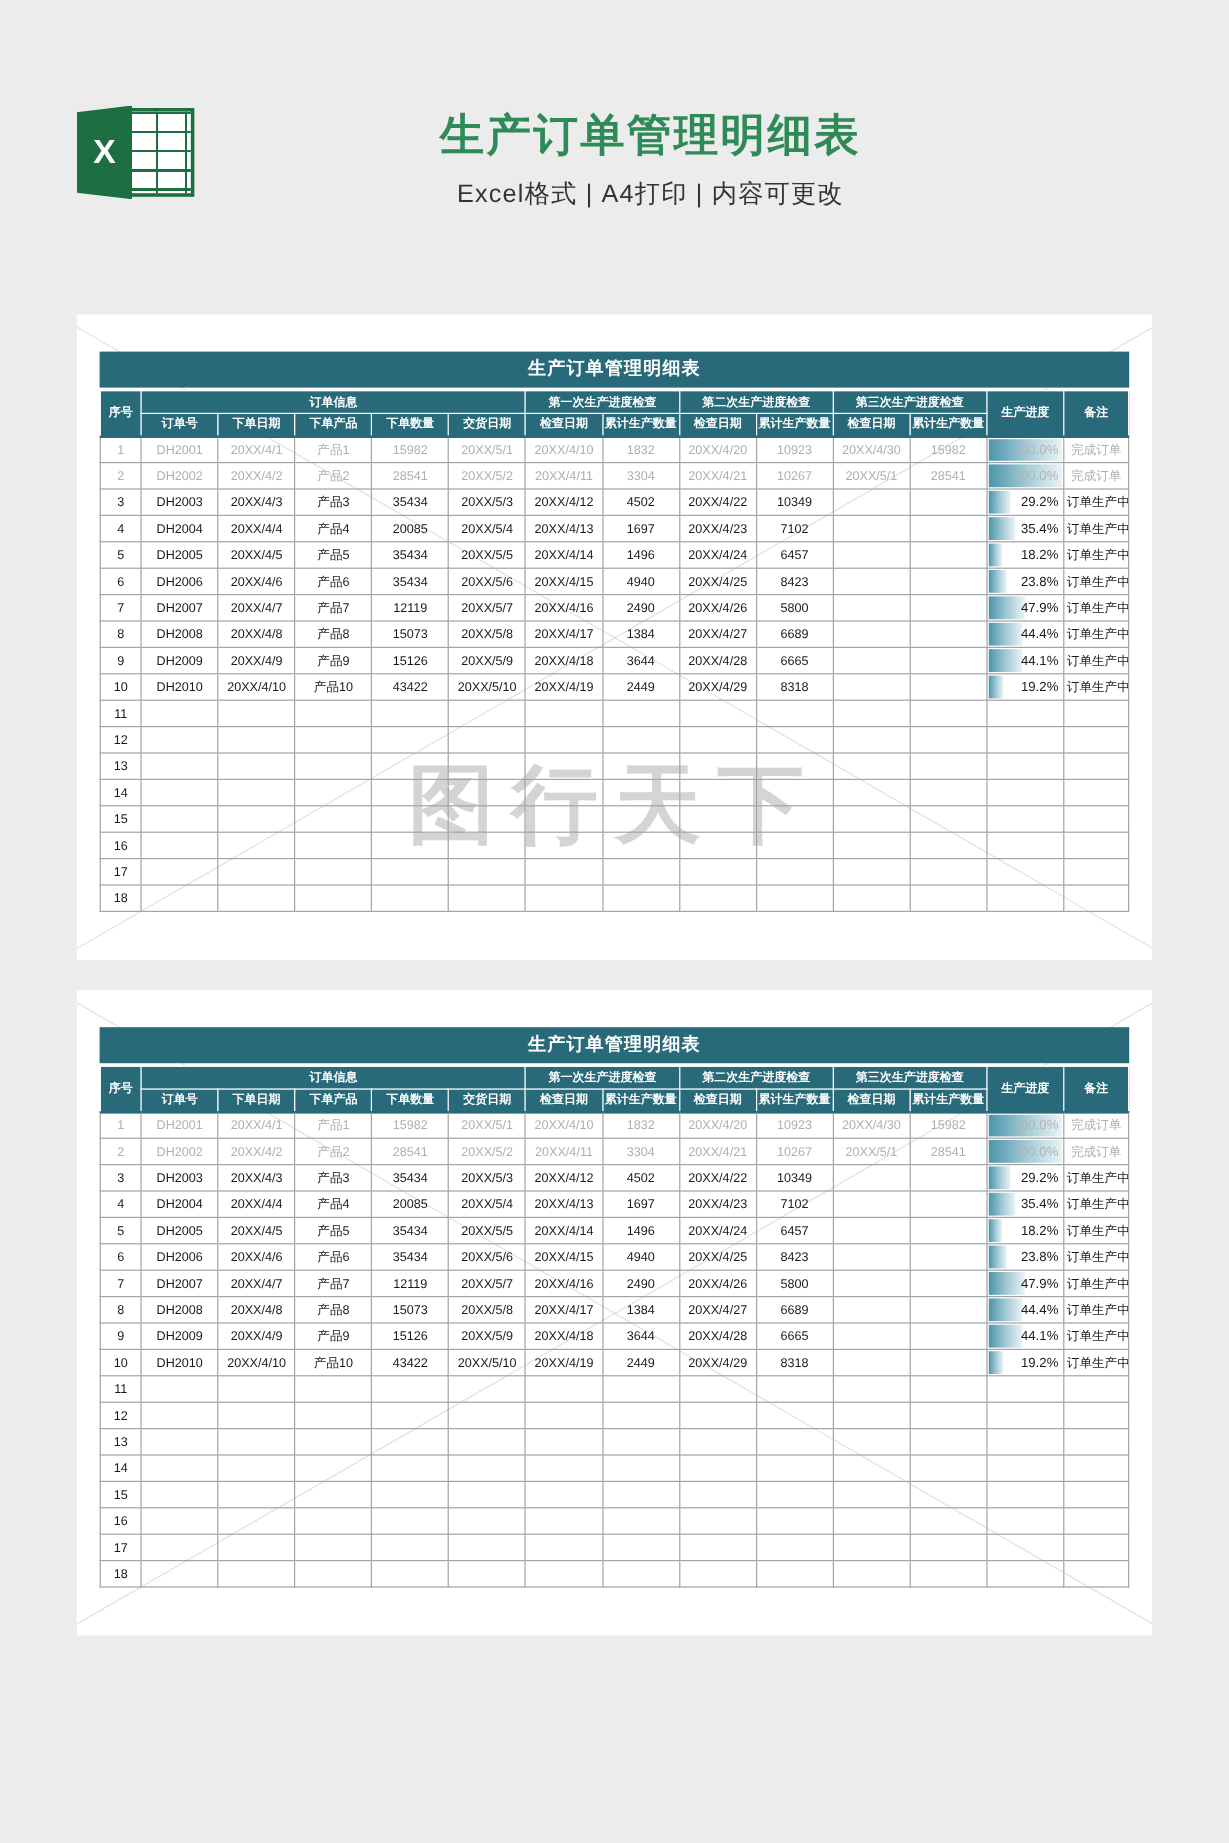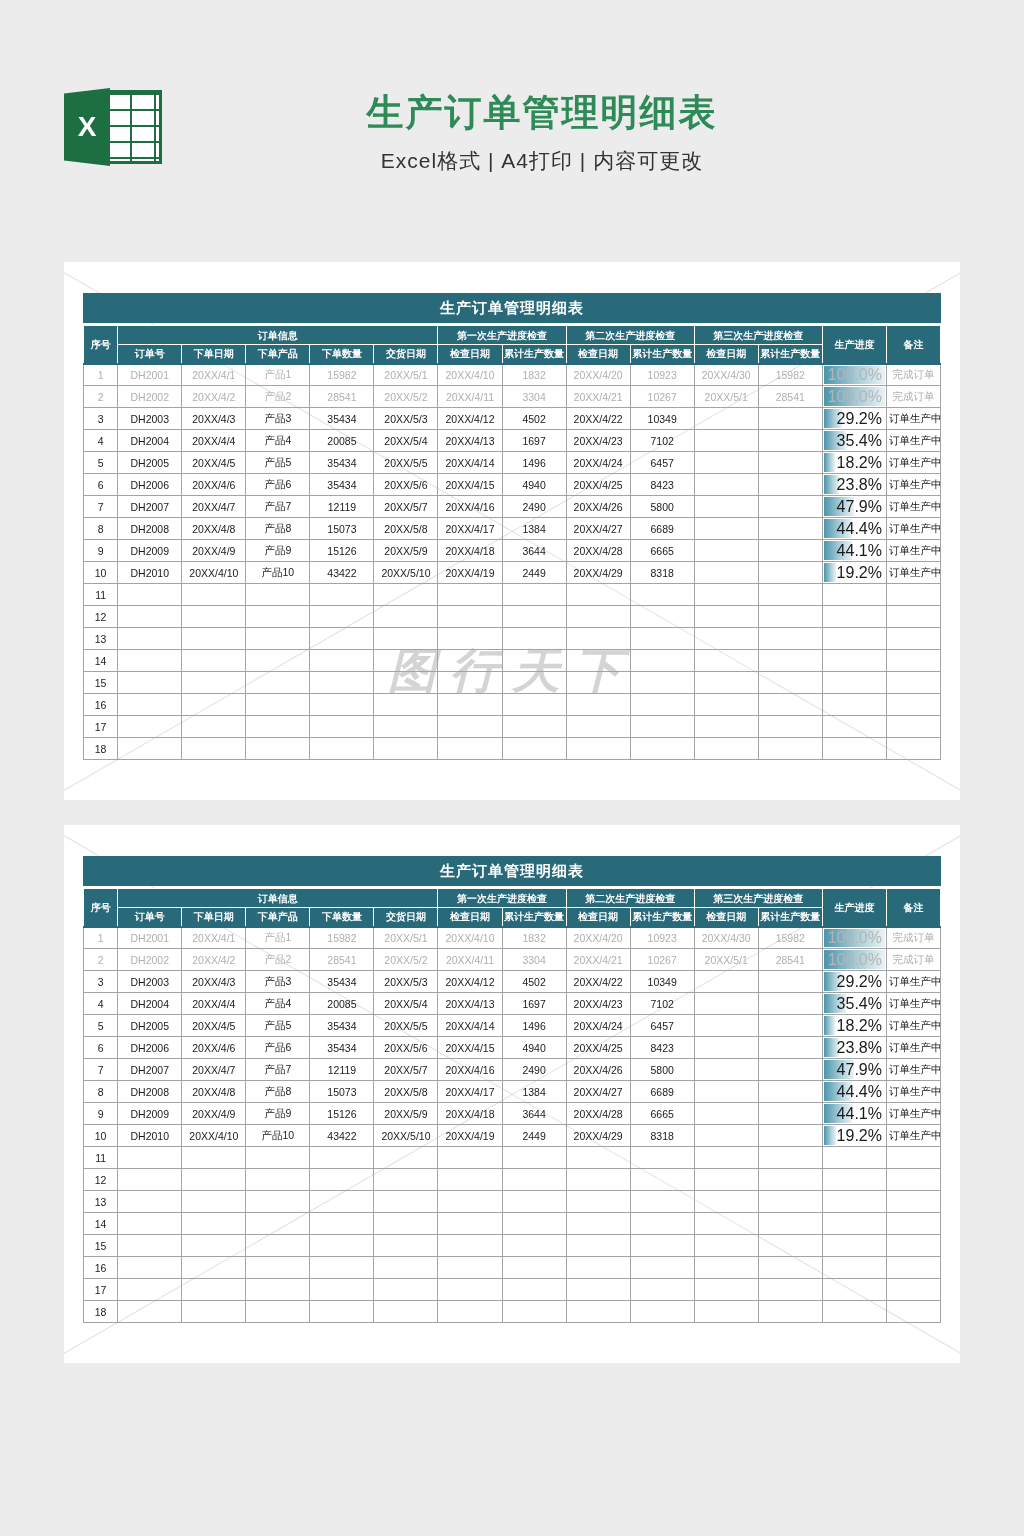--- a/index.html
+++ b/index.html
@@ -37,22 +37,22 @@
     position:relative;margin:0 64px;height:538px;background:var(--card-bg);
     padding:31px 19px 0;overflow:hidden;
   }
   .card.first{margin-top:82px;}
   .card.second{margin-top:25px;}
   .diag{position:absolute;left:-15%;top:50%;width:130%;border-top:1.5px solid rgba(170,170,170,0.35);z-index:0;}
   .diag.d1{transform:rotate(30deg);}
   .diag.d2{transform:rotate(-30deg);}
   .watermark-text{
     position:absolute;left:50%;top:76%;transform:translate(-50%,-50%);z-index:0;
-    font-family:"DejaVu Serif","Liberation Serif",serif;font-style:italic;font-weight:bold;
-    font-size:48px;letter-spacing:14px;color:var(--watermark);white-space:nowrap;
+    font-family:"DejaVu Serif","Liberation Serif",serif;font-weight:bold;
+    font-size:72px;letter-spacing:14px;color:var(--watermark);white-space:nowrap;
   }
   
   .sheet-wrap{position:relative;z-index:1;}
   .sheet-title{
     height:30px;line-height:30px;text-align:center;background:var(--header-teal);
     color:#fff;font-size:15px;font-weight:bold;margin-bottom:2px;letter-spacing:1px;
   }
   table.sheet{width:100%;border-collapse:collapse;table-layout:fixed;}
   thead th{
     background:var(--header-teal);color:#fff;font-size:10px;font-weight:bold;
@@ -64,21 +64,21 @@
   }
   tbody tr:first-child td{border-top:2px solid var(--header-teal);}
   table.sheet{border:1px solid #8c8c8c;}
   tr.done td{color:var(--muted-text);}
   td.remark-done{color:var(--remark-red);font-weight:normal;}
   td[data-name="progress-cell"]{position:relative;padding:0;}
   .bar{
     position:absolute;left:1px;top:1px;bottom:1px;max-width:calc(100% - 2px);
     background:linear-gradient(90deg,var(--progress-teal) 0%,#a9cdd8 55%,var(--progress-fade) 100%);
   }
-  .pct{position:absolute;right:4px;top:50%;transform:translateY(-50%);font-size:16px;}
+  .pct{position:absolute;right:4px;top:50%;transform:translateY(-50%);font-size:11px;}
   tr.done .pct{color:#b5b5b5;}
   tr.active .pct{color:var(--text);}
 </style>
 </head>
 <body>
 
 <div data-name="page">
   <header class="page-header" data-name="page-header">
     <div class="excel-icon" data-name="excel-logo-icon">
       <div class="x-panel" data-name="excel-x-panel">

